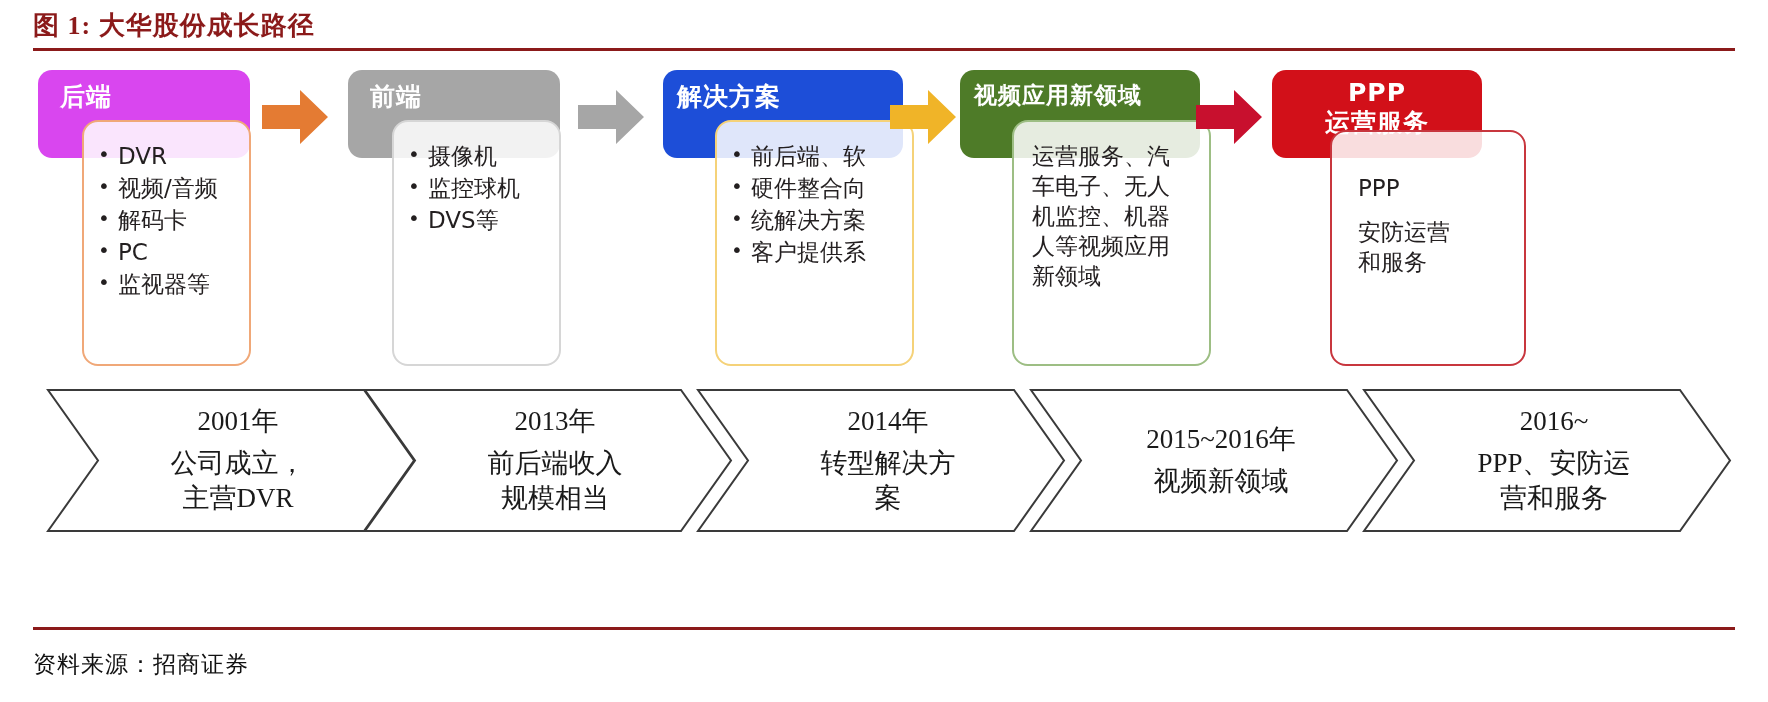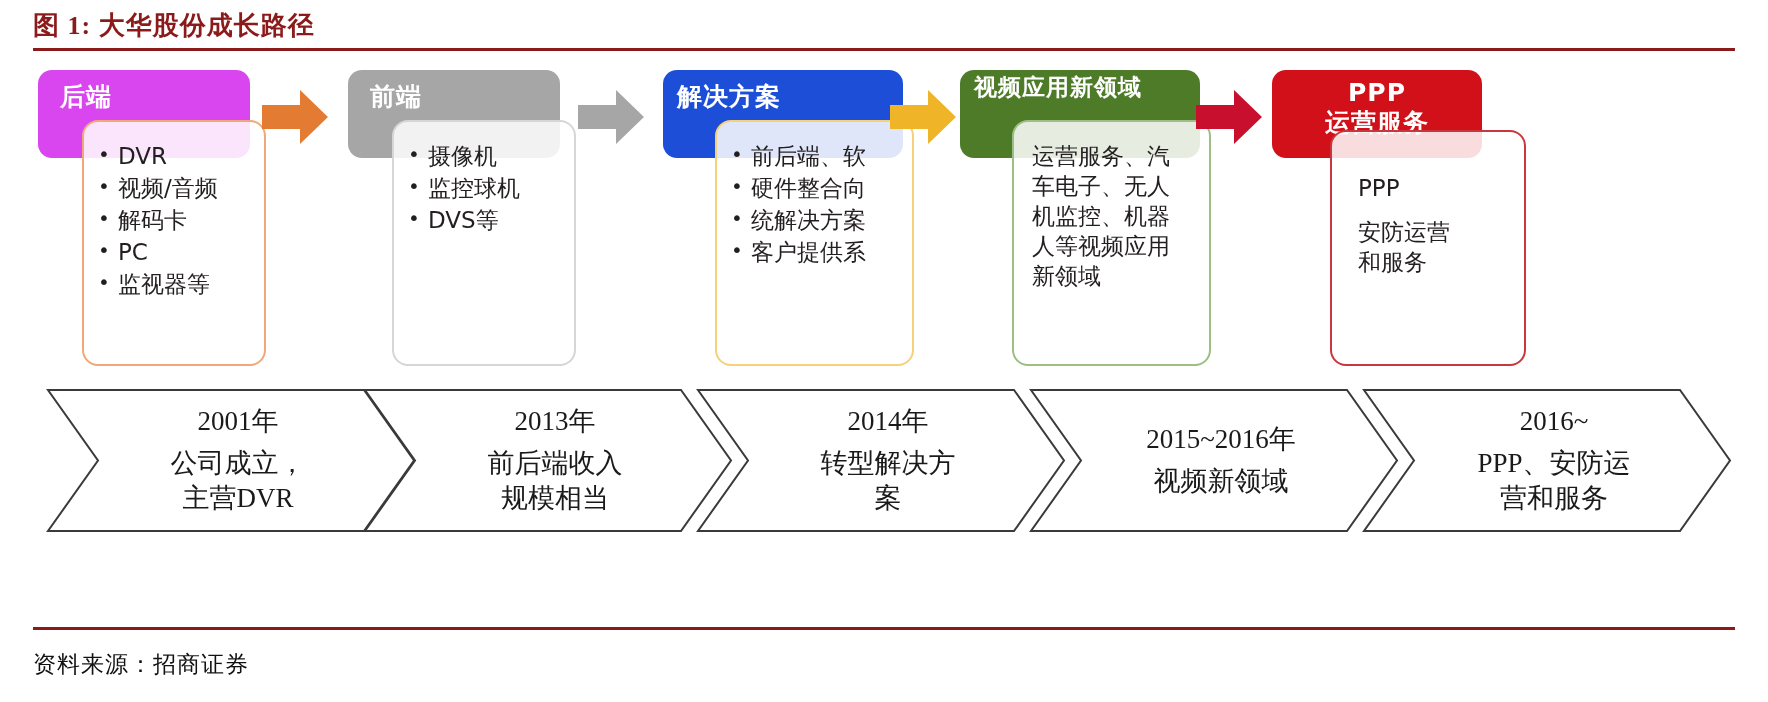--- a/index.html
+++ b/index.html
@@ -74,21 +74,21 @@
   .stage-header.centered {
     text-align: center;
     padding-left: 0;
     padding-right: 0;
     width: 212px;
   }
   .stage-card {
     position: absolute;
     left: 44px;
     top: 62px;
-    width: 184px;
+    width: 169px;
     height: 246px;
     background: rgba(255,255,255,0.86);
     border: 2px solid #cccccc;
     border-radius: 16px;
     box-sizing: border-box;
     padding: 20px 6px 0 12px;
     z-index: 2;
   }
   .stage-card.wide {
     width: 199px;
@@ -257,21 +257,21 @@
     </div>
   </div>
 
   <div class="flow-arrow" style="left:890px;">
     <svg viewBox="0 0 66 58" xmlns="http://www.w3.org/2000/svg">
       <path d="M0 17 L38 17 L38 2 L66 29 L38 56 L38 41 L0 41 Z" fill="#F0B428"></path>
     </svg>
   </div>
 
   <div class="stage" style="left:960px;">
-    <div class="stage-header wide" style="background:#4E7B28;font-size:23px;padding-top:4px;">视频应用新领域</div>
+    <div class="stage-header wide" style="background:#4E7B28;font-size:23px;padding-top:12px;">视频应用新领域</div>
     <div class="stage-card wide" style="border-color:#9DBE84;padding-left:14px;">
       <div class="plain-text">
         <div>运营服务、汽</div>
         <div>车电子、无人</div>
         <div>机监控、机器</div>
         <div>人等视频应用</div>
         <div>新领域</div>
       </div>
     </div>
   </div>

